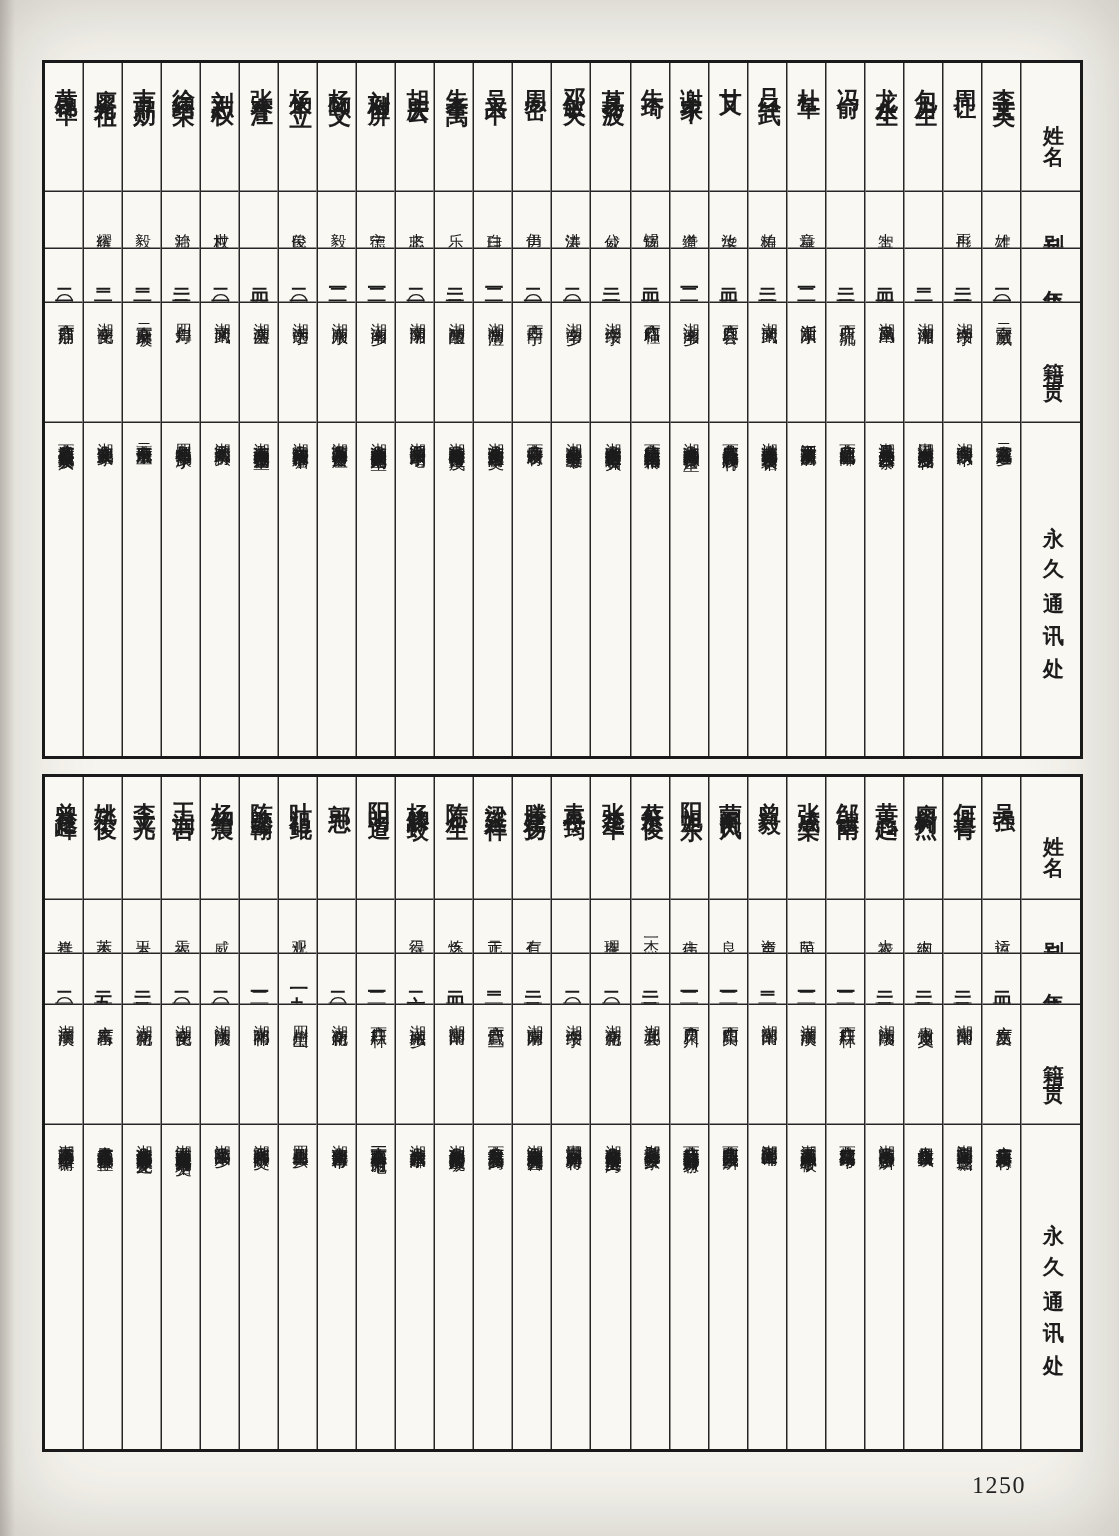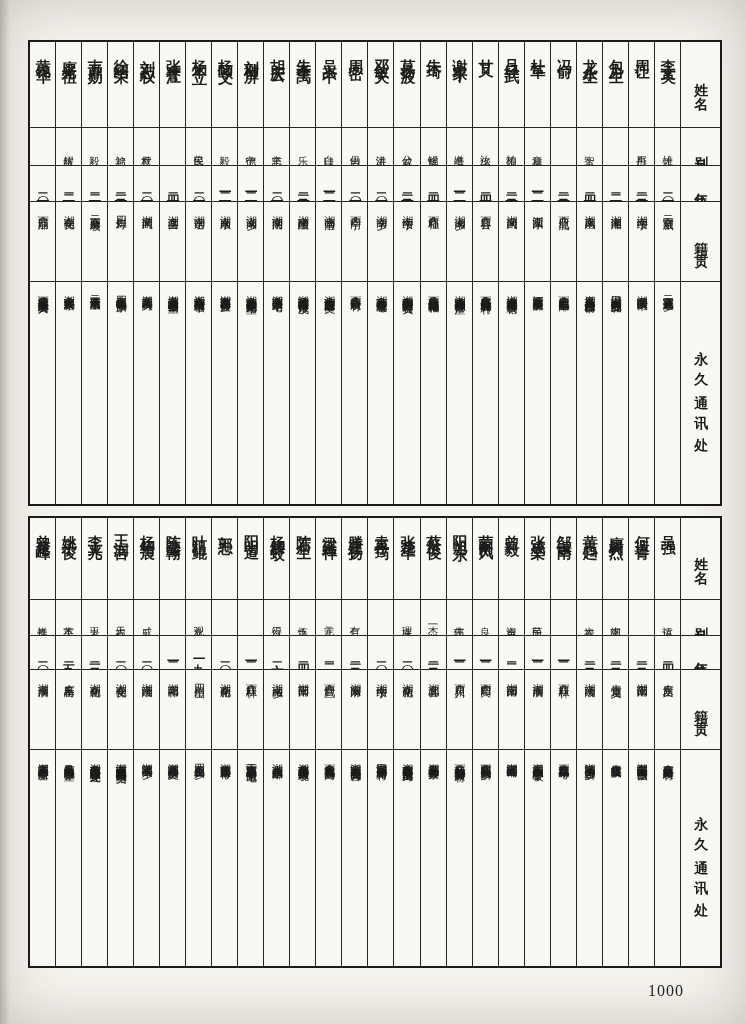--- a/index.html
+++ b/index.html
@@ -954,14 +954,14 @@
         </div>
         <div class="cell origin-cell">
           <span class="vtext">湖南辰溪</span>
         </div>
         <div class="cell address-cell">
           <span class="vtext">湖南辰溪县中正路维新斋</span>
         </div>
       </div>
     </div>
 
-  <div class="page-number">1000</div>
+  <div class="page-number">1250</div>
 </div>
 
 </body></html>

